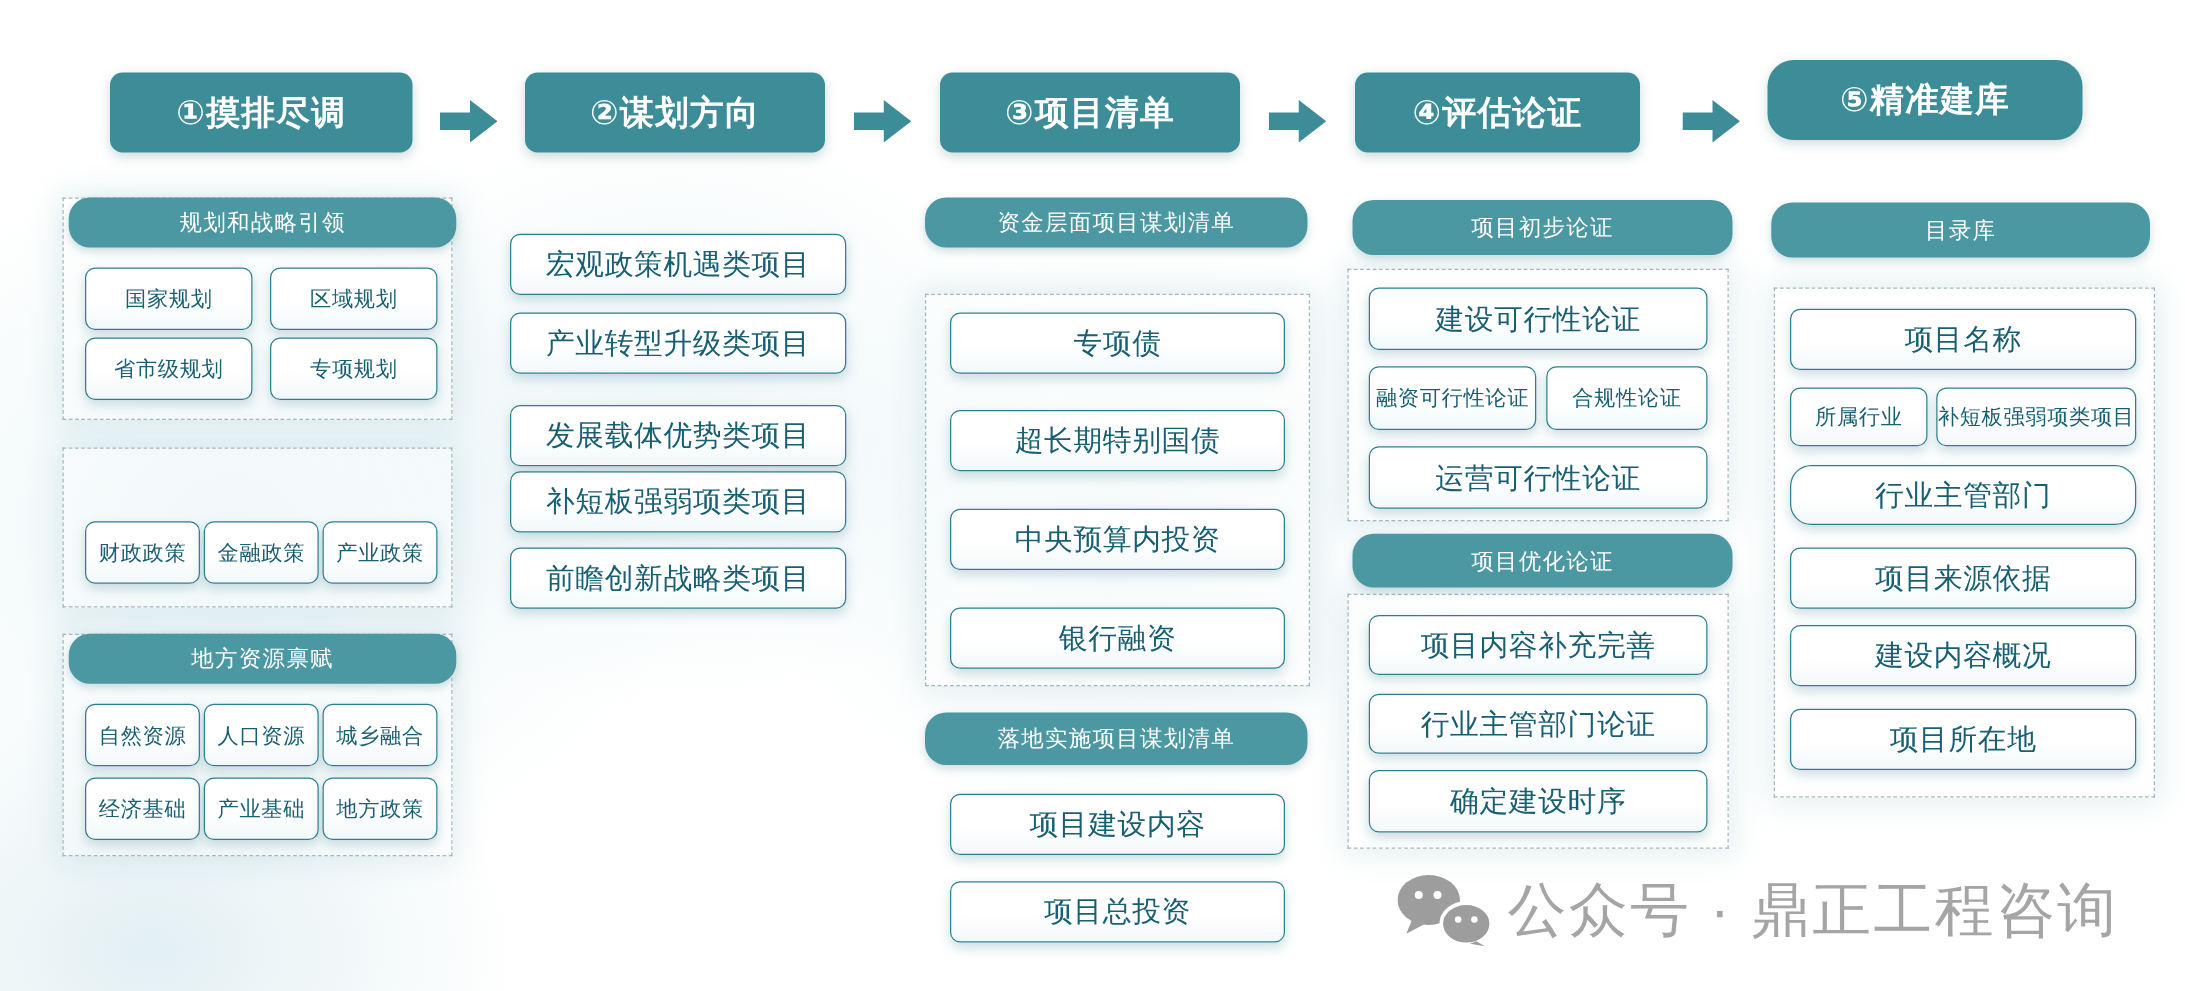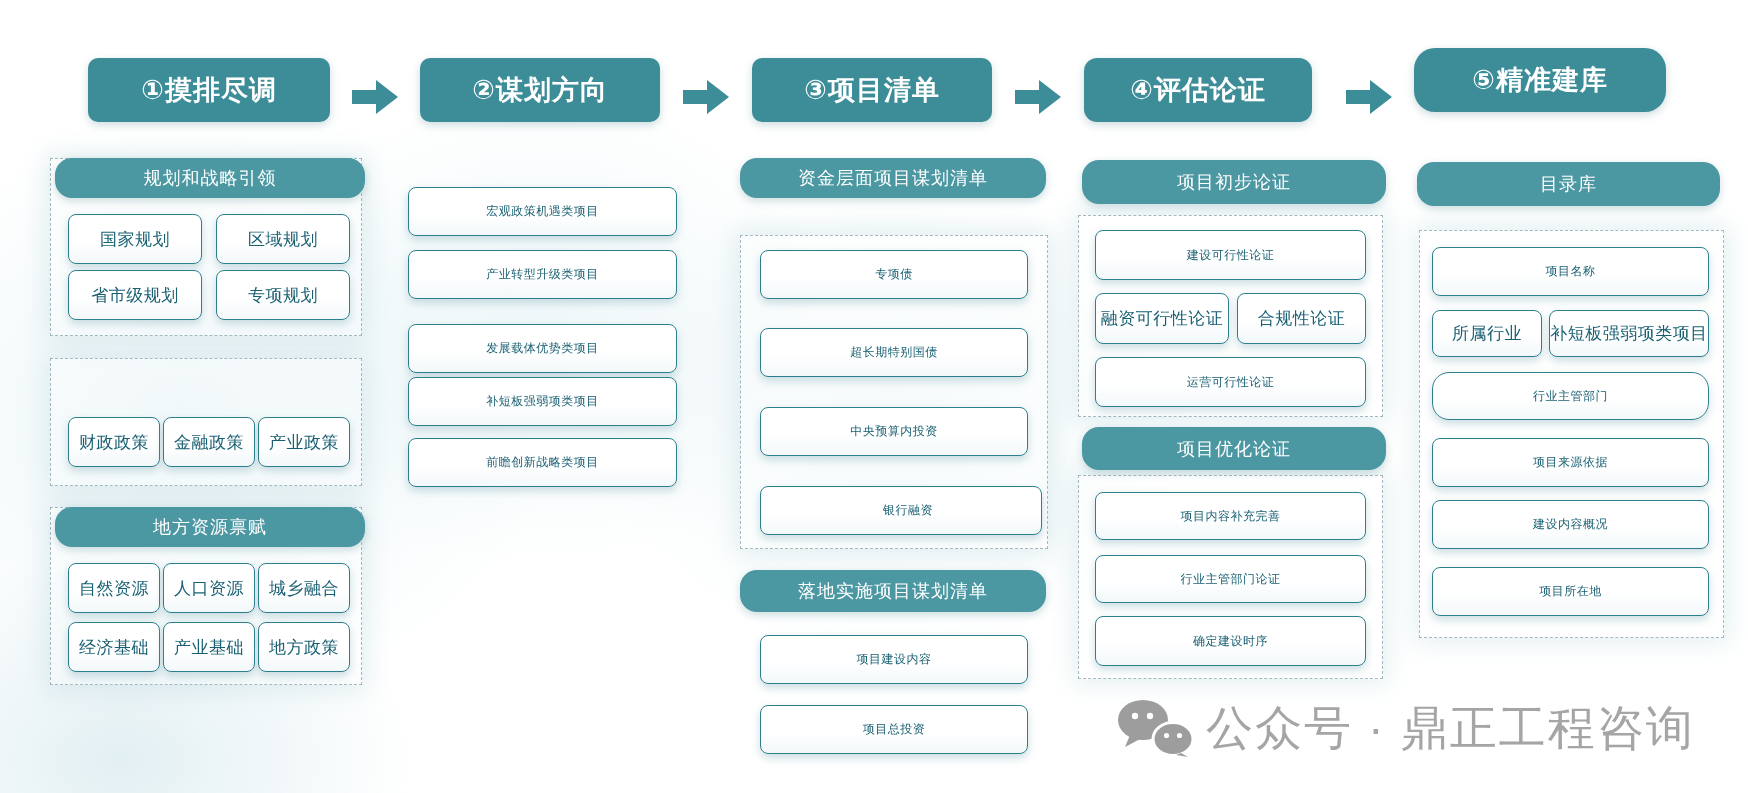--- a/index.html
+++ b/index.html
@@ -19,21 +19,21 @@
     display:flex;align-items:center;justify-content:center;
     box-shadow:0 3px 9px rgba(80,130,140,.28);z-index:3;
   }
   .gbar{
     position:absolute;background:#4b97a2;border-radius:17px;color:#fff;
     font-size:18px;letter-spacing:1px;display:flex;align-items:center;justify-content:center;
     box-shadow:0 3px 8px rgba(100,150,160,.32);z-index:2;
   }
   .box{
     position:absolute;background:linear-gradient(180deg,#ffffff 55%,#f2f8fa);
-    border:1.6px solid #2e7f8d;border-radius:8px;color:#185f72;font-size:12px;
+    border:1.6px solid #2e7f8d;border-radius:8px;color:#185f72;font-size:23px;
     display:flex;align-items:center;justify-content:center;letter-spacing:.5px;
     box-shadow:0 4px 9px rgba(110,160,172,.35);z-index:2;
   }
   .box.sm{font-size:17px;}
   .dash{
     position:absolute;border:1.6px dashed #a3b8bf;z-index:1;
     box-shadow:0 0 24px 4px rgba(170,206,214,.33);
     background:rgba(255,255,255,.25);
   }
   .arrow{position:absolute;width:46px;height:34px;z-index:3;}
@@ -43,21 +43,21 @@
   }
 </style>
 </head>
 <body>
 
 <div class="stage">
 
   <div class="hdr" style="left:88px;top:58px;width:242px;">①摸排尽调</div>
   <div class="hdr" style="left:420px;top:58px;width:240px;">②谋划方向</div>
   <div class="hdr" style="left:752px;top:58px;width:240px;">③项目清单</div>
-  <div class="hdr" style="left:1084px;top:58px;width:228px;border-radius:13px;">④评估论证</div>
+  <div class="hdr" style="left:1084px;top:58px;width:228px;">④评估论证</div>
   <div class="hdr" style="left:1414px;top:48px;width:252px;border-radius:21px;">⑤精准建库</div>
 
   <svg class="arrow" style="left:352px;top:80px;" viewBox="0 0 46 34">
       <path d="M0 10 H24 V0 L46 17 L24 34 V24 H0 Z" fill="#3d8d99"></path>
     </svg>
   <svg class="arrow" style="left:683px;top:80px;" viewBox="0 0 46 34">
       <path d="M0 10 H24 V0 L46 17 L24 34 V24 H0 Z" fill="#3d8d99"></path>
     </svg>
   <svg class="arrow" style="left:1015px;top:80px;" viewBox="0 0 46 34">
       <path d="M0 10 H24 V0 L46 17 L24 34 V24 H0 Z" fill="#3d8d99"></path>
@@ -91,21 +91,21 @@
   <div class="box" style="left:408px;top:250px;width:267px;height:47px;">产业转型升级类项目</div>
   <div class="box" style="left:408px;top:324px;width:267px;height:47px;">发展载体优势类项目</div>
   <div class="box" style="left:408px;top:377px;width:267px;height:47px;">补短板强弱项类项目</div>
   <div class="box" style="left:408px;top:438px;width:267px;height:47px;">前瞻创新战略类项目</div>
 
   <div class="gbar" style="left:740px;top:158px;width:306px;height:40px;">资金层面项目谋划清单</div>
   <div class="dash" style="left:740px;top:235px;width:306px;height:312px;"></div>
   <div class="box" style="left:760px;top:250px;width:266px;height:47px;">专项债</div>
   <div class="box" style="left:760px;top:328px;width:266px;height:47px;">超长期特别国债</div>
   <div class="box" style="left:760px;top:407px;width:266px;height:47px;">中央预算内投资</div>
-  <div class="box" style="left:760px;top:486px;width:266px;height:47px;padding-left:14px;">银行融资</div>
+  <div class="box" style="left:760px;top:486px;width:266px;height:47px;">银行融资</div>
 
   <div class="gbar" style="left:740px;top:570px;width:306px;height:42px;">落地实施项目谋划清单</div>
   <div class="box" style="left:760px;top:635px;width:266px;height:47px;">项目建设内容</div>
   <div class="box" style="left:760px;top:705px;width:266px;height:47px;">项目总投资</div>
 
   <div class="gbar" style="left:1082px;top:160px;width:304px;height:44px;">项目初步论证</div>
   <div class="dash" style="left:1078px;top:215px;width:303px;height:200px;"></div>
   <div class="box" style="left:1095px;top:230px;width:269px;height:48px;">建设可行性论证</div>
   <div class="box sm" style="left:1095px;top:293px;width:132px;height:49px;">融资可行性论证</div>
   <div class="box sm" style="left:1237px;top:293px;width:127px;height:49px;">合规性论证</div>

